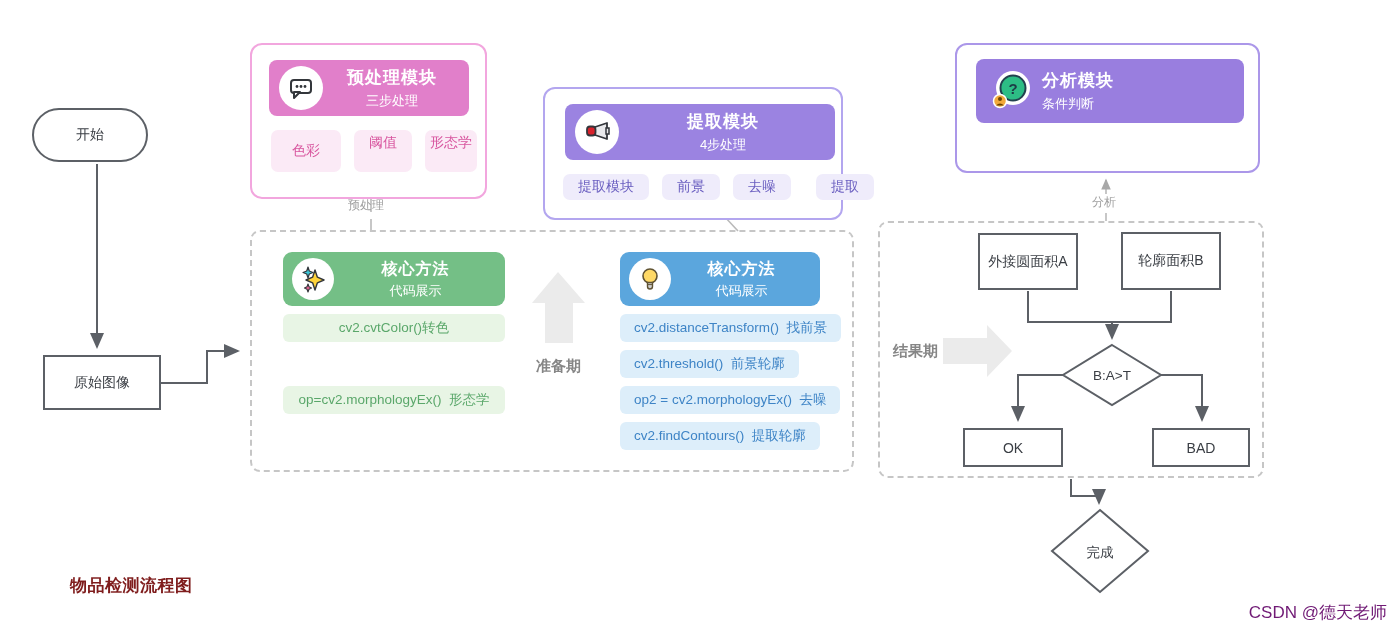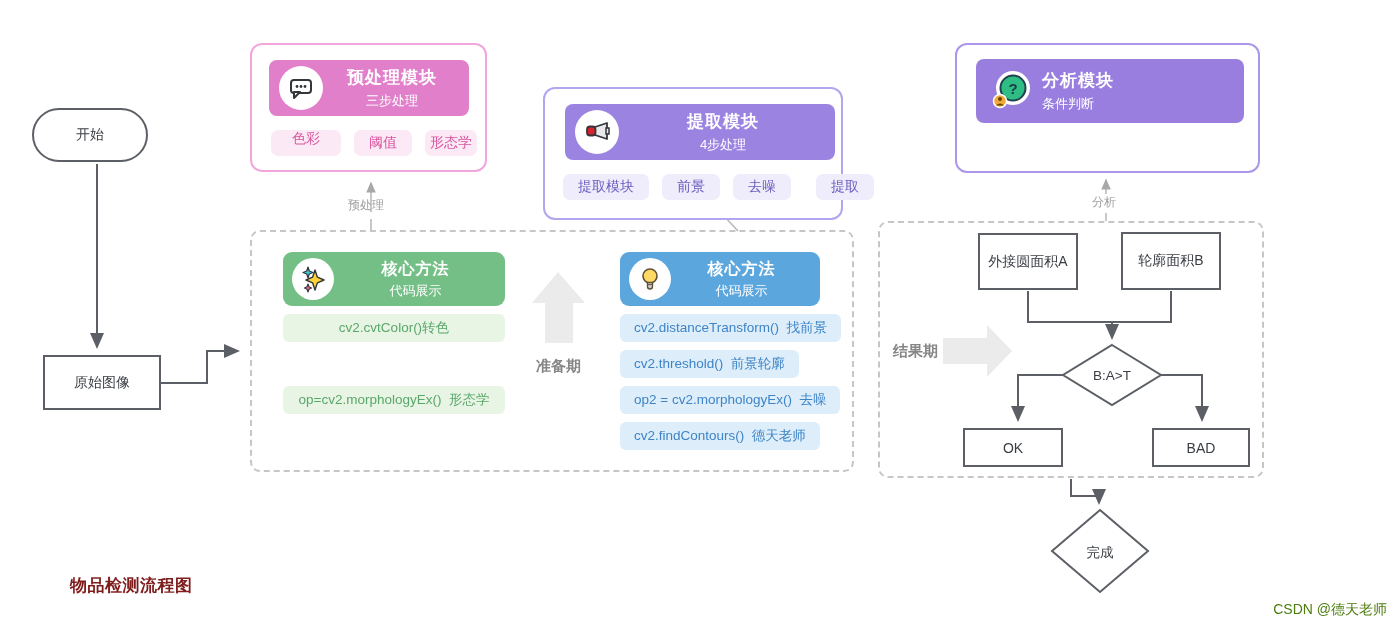--- a/index.html
+++ b/index.html
@@ -76,21 +76,21 @@
     color:#3a3e44; z-index:3;
   }
 
   .conn-label { position:absolute; font-size:12px; color:#9e9e9e; z-index:2; }
   .stage-label { position:absolute; font-size:15px; font-weight:bold; color:#868686; z-index:2; }
 
   .diagram-title {
     position:absolute; font-size:17px; font-weight:bold; color:#7f1d1d; z-index:3;
     letter-spacing:0.5px;
   }
-  .watermark { position:absolute; font-size:14px; color:#4d7c0f; z-index:3; }
+  .watermark { position:absolute; font-size:17px; color:#701a75; z-index:3; }
 </style>
 </head>
 <body>
 
 <div class="canvas">
 
   <div class="stage" style="left:250px; top:230px; width:604px; height:242px;"></div>
   <div class="stage" style="left:878px; top:221px; width:386px; height:257px;"></div>
 
   <svg class="overlay" width="1393" height="629" viewBox="0 0 1393 629">
@@ -122,38 +122,38 @@
 
     <polygon class="shape" points="1112,345 1161,375 1112,405 1063,375"></polygon>
 
     <path class="flowline" d="M1063,375 H1018 V420" marker-end="url(#ad)"></path>
     <path class="flowline" d="M1161,375 H1202 V420" marker-end="url(#ad)"></path>
 
     <path class="flowline" d="M1071,479 V496 H1099 V503" marker-end="url(#ad)"></path>
     <polygon class="shape" points="1100,510 1148,551 1100,592 1052,551"></polygon>
   </svg>
 
-  <div class="card pink" style="left:250px; top:43px; width:237px; height:129px;">
+  <div class="card pink" style="left:250px; top:43px; width:237px; height:156px;">
     <div class="card-header" style="left:17px; top:15px; width:200px; height:56px;">
       <div class="icon-circle">
         <svg width="30" height="30" viewBox="0 0 30 30">
           <rect x="5" y="7" width="20" height="13" rx="3" fill="#fff" stroke="#33363b" stroke-width="2"></rect>
           <polygon points="8,19 8,25 14,19" fill="#fff" stroke="#33363b" stroke-width="2" stroke-linejoin="round"></polygon>
           <circle cx="11" cy="13.5" r="1.4" fill="#33363b"></circle>
           <circle cx="15" cy="13.5" r="1.4" fill="#33363b"></circle>
           <circle cx="19" cy="13.5" r="1.4" fill="#33363b"></circle>
         </svg>
       </div>
       <div class="hdr-text">
         <div class="hdr-title">预处理模块</div>
         <div class="hdr-sub">三步处理</div>
       </div>
     </div>
     <div class="tags" style="left:19px; top:85px;">
-      <span class="tag" style="padding:0 21px;">色彩</span>
+      <span class="tag" style="padding:12px 21px;">色彩</span>
       <span class="tag">阈值</span>
       <span class="tag" style="padding:4px 5px;">形态学</span>
     </div>
   </div>
 
   <div class="card purple" style="left:543px; top:43px; width:300px; height:133px;">
     <div class="card-header" style="left:20px; top:15px; width:270px; height:56px;">
       <div class="icon-circle">
         <svg width="30" height="30" viewBox="0 0 30 30">
           <polygon points="13,10 25,6 25,22 13,18" fill="#e9e9ec" stroke="#33363b" stroke-width="1.8" stroke-linejoin="round"></polygon>
@@ -225,21 +225,21 @@
       </svg>
     </div>
     <div class="hdr-text">
       <div class="col-title">核心方法</div>
       <div class="col-sub">代码展示</div>
     </div>
   </div>
   <div class="code-item blue" style="left:620px; top:314px;">cv2.distanceTransform()  找前景</div>
   <div class="code-item blue" style="left:620px; top:350px;">cv2.threshold()  前景轮廓</div>
   <div class="code-item blue" style="left:620px; top:386px;">op2 = cv2.morphologyEx()  去噪</div>
-  <div class="code-item blue" style="left:620px; top:422px;">cv2.findContours()  德天老师</div>
+  <div class="code-item blue" style="left:620px; top:422px;">cv2.findContours()  提取轮廓</div>
 
   <div class="node pill" style="left:32px; top:108px; width:116px; height:54px;">开始</div>
   <div class="node" style="left:43px; top:355px; width:118px; height:55px;">原始图像</div>
 
   <div class="node" style="left:978px; top:233px; width:100px; height:57px;">外接圆面积A</div>
   <div class="node" style="left:1121px; top:232px; width:100px; height:58px;">轮廓面积B</div>
 
   <div class="diamond-label" style="left:1062px; top:368px;">B:A&gt;T</div>
 
   <div class="node" style="left:963px; top:428px; width:100px; height:39px;">OK</div>

